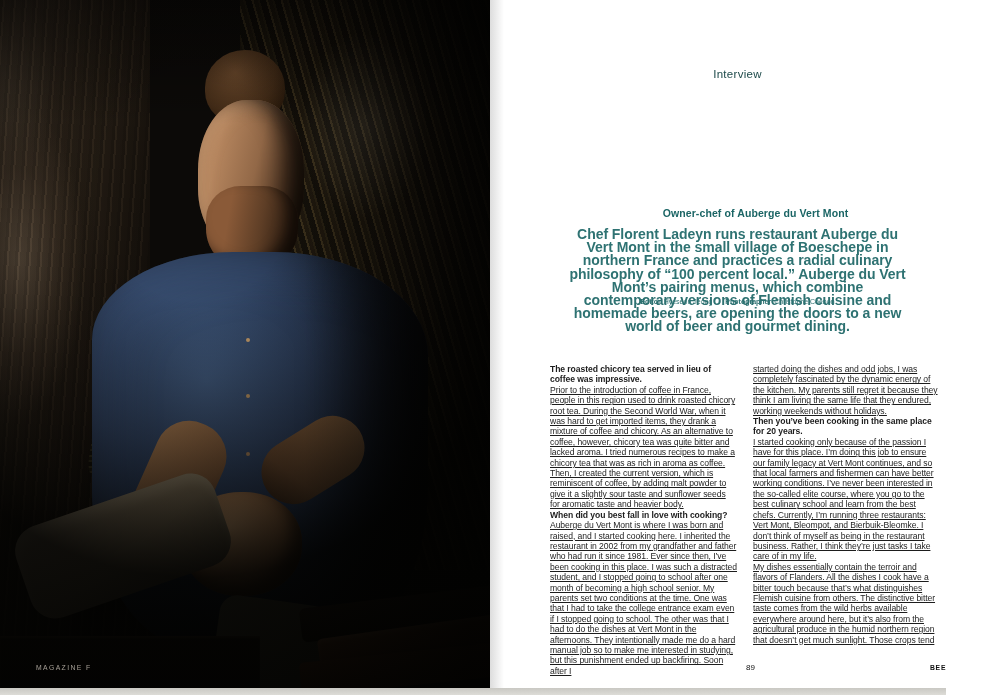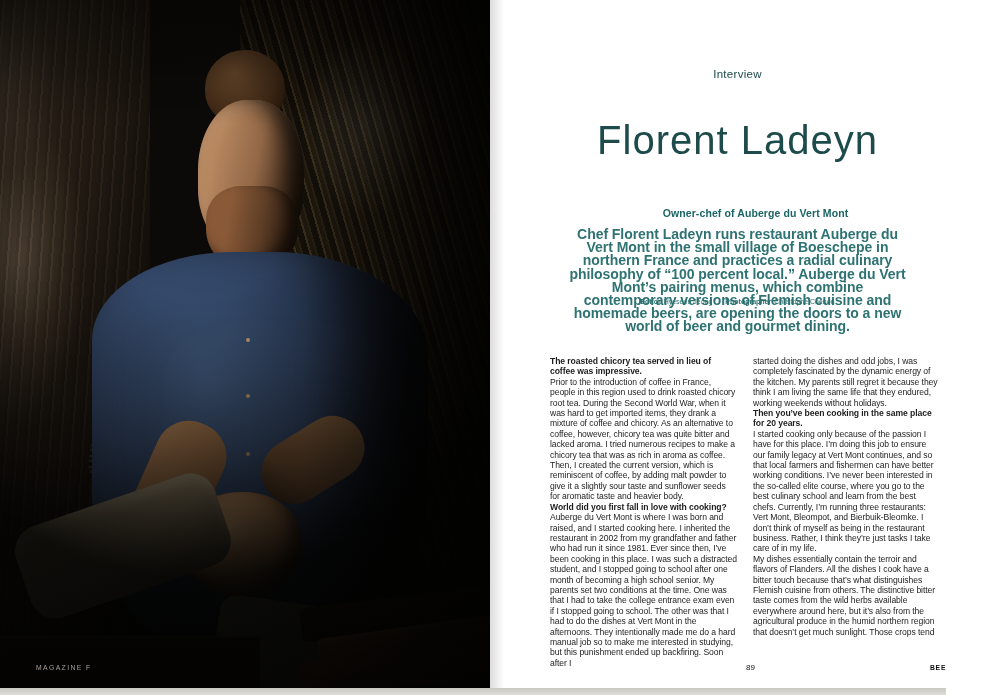--- a/index.html
+++ b/index.html
@@ -86,22 +86,22 @@
   .intro{position:absolute;top:228px;left:50%;transform:translateX(-50%);width:342px;text-align:center;
     font-size:14px;font-weight:700;line-height:13.2px;color:var(--intro-teal);letter-spacing:-.05px;}
   .credits{position:absolute;top:298px;left:0;width:100%;text-align:center;
     font-size:7px;color:var(--intro-teal);}
   .credits .cl{font-weight:700;margin-right:3px;}
   .credits .cn{font-weight:400;margin-right:13px;}
   .credits .cn:last-child{margin-right:0;}
   .columns{position:absolute;top:356px;left:60px;width:390px;display:flex;gap:16px;}
   .col{width:187px;font-size:8.6px;line-height:10.4px;color:var(--body-text);letter-spacing:-.08px;}
   .col p.q{font-weight:700;}
-  .col p.a{margin:0;}
-  .col p:first-child{margin-top:0;}
+  .col p.a{margin:0;text-decoration:underline;}
+  .col p:first-child{margin-top:8px;}
   .page-number{position:absolute;left:256px;top:663px;font-size:8px;font-weight:400;color:#111;}
   .issue-tag{position:absolute;right:33px;top:664px;font-size:6.8px;font-weight:700;letter-spacing:.8px;color:#111;}
 
   
   .bottom-strip{position:absolute;left:0;top:688px;width:985px;height:7px;
     background:linear-gradient(#c9c8c3,#dddcd7);}
 </style>
 </head>
 <body>
 
@@ -129,31 +129,30 @@
       <div class="ph-bench-plank2"></div>
       <div class="ph-bench-left"></div>
       <div class="ph-vignette"></div>
     </div>
     <div class="footer-left">MAGAZINE F</div>
   </div>
 
   <div class="page-right">
     <div class="gutter-shadow"></div>
     <div class="kicker">Interview</div>
-    <h1 class="title">Florent Ladeyn</h1>
     <div class="subtitle">Owner-chef of Auberge du Vert Mont</div>
     <p class="intro">Chef Florent Ladeyn runs restaurant Auberge du Vert Mont in the small village of Boeschepe in northern France and practices a radial culinary philosophy of “100 percent local.” Auberge du Vert Mont’s pairing menus, which combine contemporary versions of Flemish cuisine and homemade beers, are opening the doors to a new world of beer and gourmet dining.</p>
     <div class="credits">
       <span class="cl">Editor</span><span class="cn">Hyeseon Jeong</span><span class="cl">Photographer</span><span class="cn">Christophe Coënon</span>
     </div>
     <div class="columns">
       <div class="col">
           <p class="q">The roasted chicory tea served in lieu of coffee was impressive.</p>
           <p class="a">Prior to the introduction of coffee in France, people in this region used to drink roasted chicory root tea. During the Second World War, when it was hard to get imported items, they drank a mixture of coffee and chicory. As an alternative to coffee, however, chicory tea was quite bitter and lacked aroma. I tried numerous recipes to make a chicory tea that was as rich in aroma as coffee. Then, I created the current version, which is reminiscent of coffee, by adding malt powder to give it a slightly sour taste and sunflower seeds for aromatic taste and heavier body.</p>
-          <p class="q">World did you first fall in love with cooking?</p>
+          <p class="q">When did you best fall in love with cooking?</p>
           <p class="a">Auberge du Vert Mont is where I was born and raised, and I started cooking here. I inherited the restaurant in 2002 from my grandfather and father who had run it since 1981. Ever since then, I’ve been cooking in this place. I was such a distracted student, and I stopped going to school after one month of becoming a high school senior. My parents set two conditions at the time. One was that I had to take the college entrance exam even if I stopped going to school. The other was that I had to do the dishes at Vert Mont in the afternoons. They intentionally made me do a hard manual job so to make me interested in studying, but this punishment ended up backfiring. Soon after I</p>
         </div>
       <div class="col">
           <p class="a">started doing the dishes and odd jobs, I was completely fascinated by the dynamic energy of the kitchen. My parents still regret it because they think I am living the same life that they endured, working weekends without holidays.</p>
           <p class="q">Then you’ve been cooking in the same place for 20 years.</p>
           <p class="a">I started cooking only because of the passion I have for this place. I’m doing this job to ensure our family legacy at Vert Mont continues, and so that local farmers and fishermen can have better working conditions. I’ve never been interested in the so-called elite course, where you go to the best culinary school and learn from the best chefs. Currently, I’m running three restaurants: Vert Mont, Bleompot, and Bierbuik-Bleomke. I don’t think of myself as being in the restaurant business. Rather, I think they’re just tasks I take care of in my life.</p>
           <p class="a">My dishes essentially contain the terroir and flavors of Flanders. All the dishes I cook have a bitter touch because that’s what distinguishes Flemish cuisine from others. The distinctive bitter taste comes from the wild herbs available everywhere around here, but it’s also from the agricultural produce in the humid northern region that doesn’t get much sunlight. Those crops tend</p>
         </div>
     </div>
     <div class="page-number">89</div>

